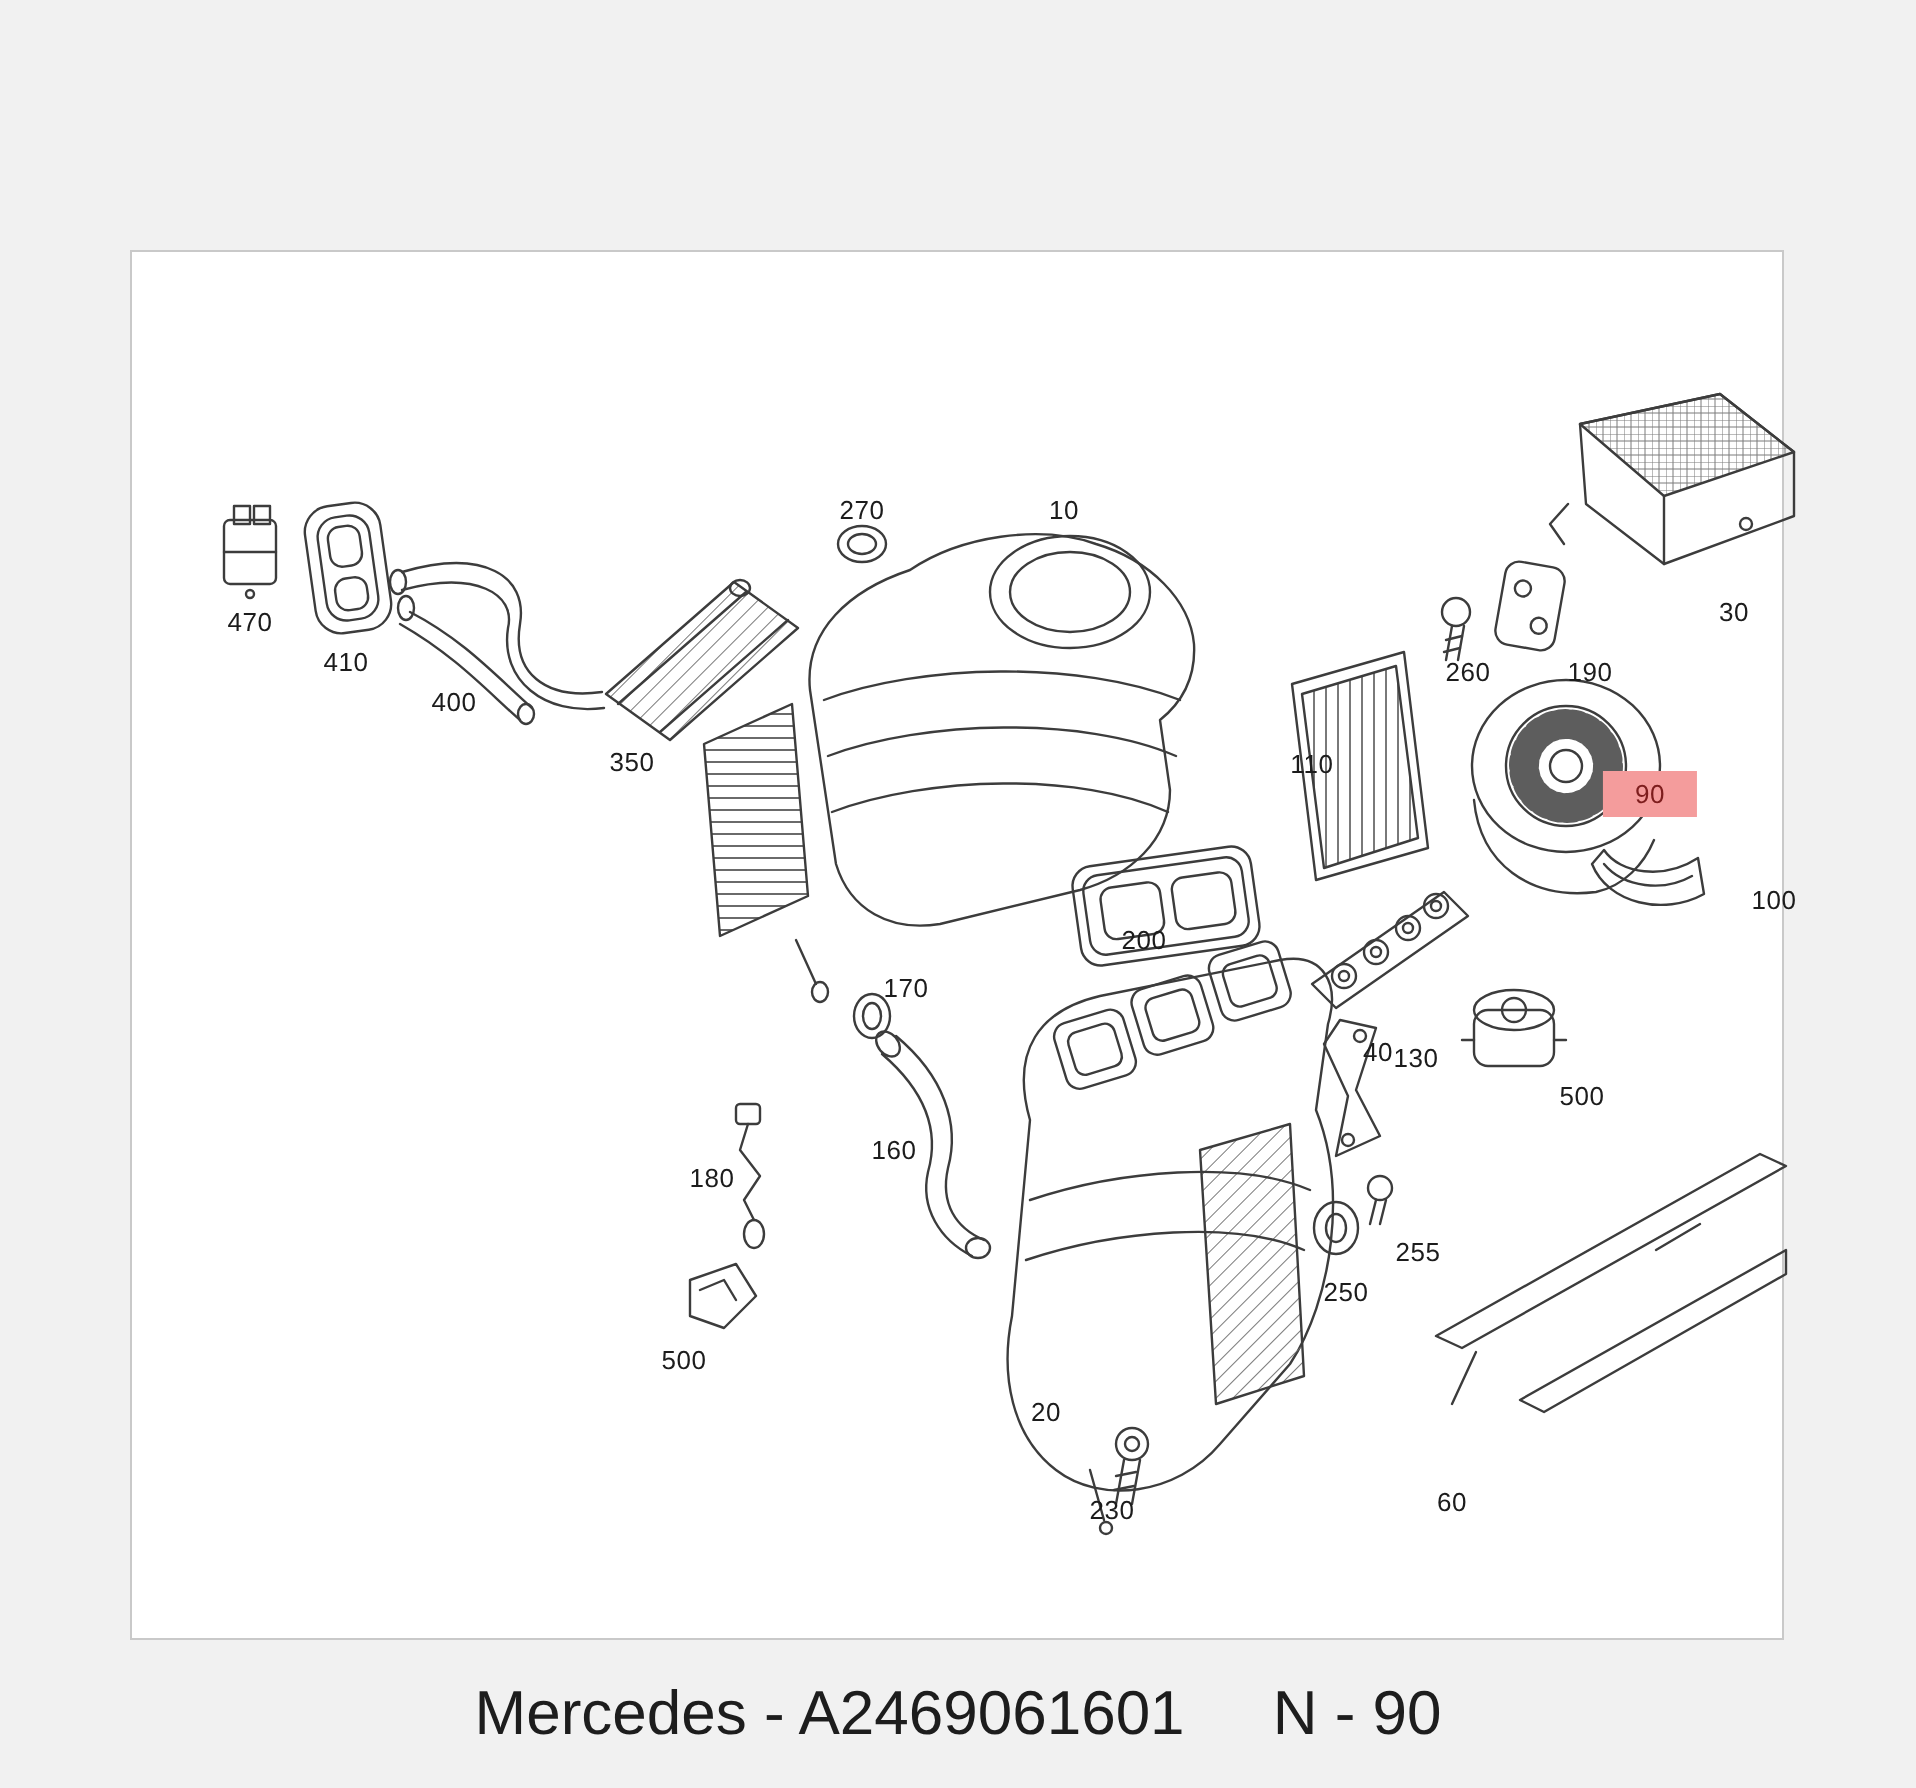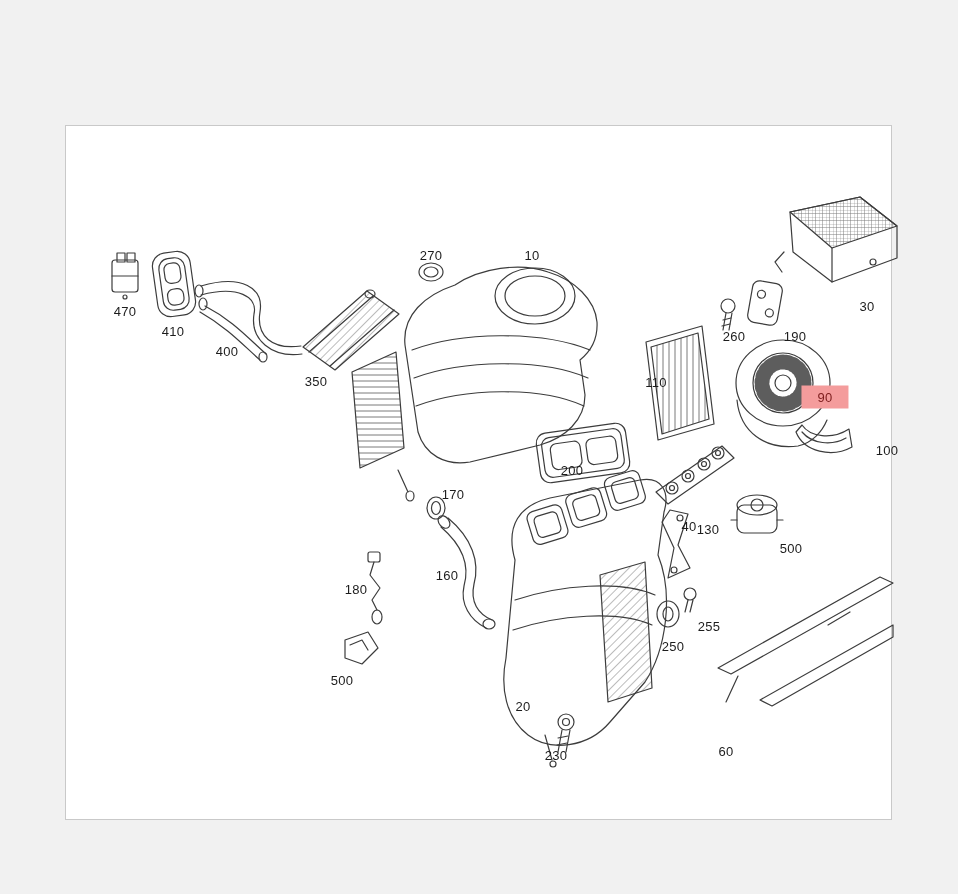--- a/index.html
+++ b/index.html
@@ -262,14 +262,18 @@
       <div class="part-label" style="left: 447px; top: 575px;">160</div>
       <div class="part-label" style="left: 356px; top: 589px;">180</div>
       <div class="part-label" style="left: 342px; top: 680px;">500</div>
       <div class="part-label" style="left: 709px; top: 626px;">255</div>
       <div class="part-label" style="left: 673px; top: 646px;">250</div>
       <div class="part-label" style="left: 506px; top: 706px; margin-left: 17px;">20</div>
       <div class="part-label" style="left: 726px; top: 751px;">60</div>
       <div class="part-label" style="left: 556px; top: 755px;">230</div>
     </div>
 
+  <div class="caption">
+    <span>Mercedes - A2469061601</span>
+    <span>N - 90</span>
+  </div>
 
 </div>
 
 </body></html>

